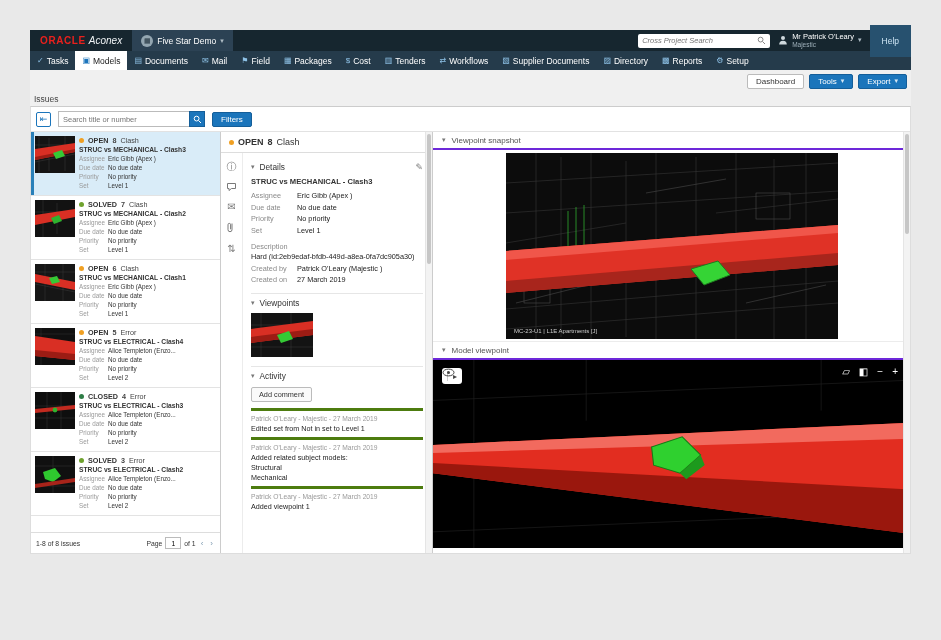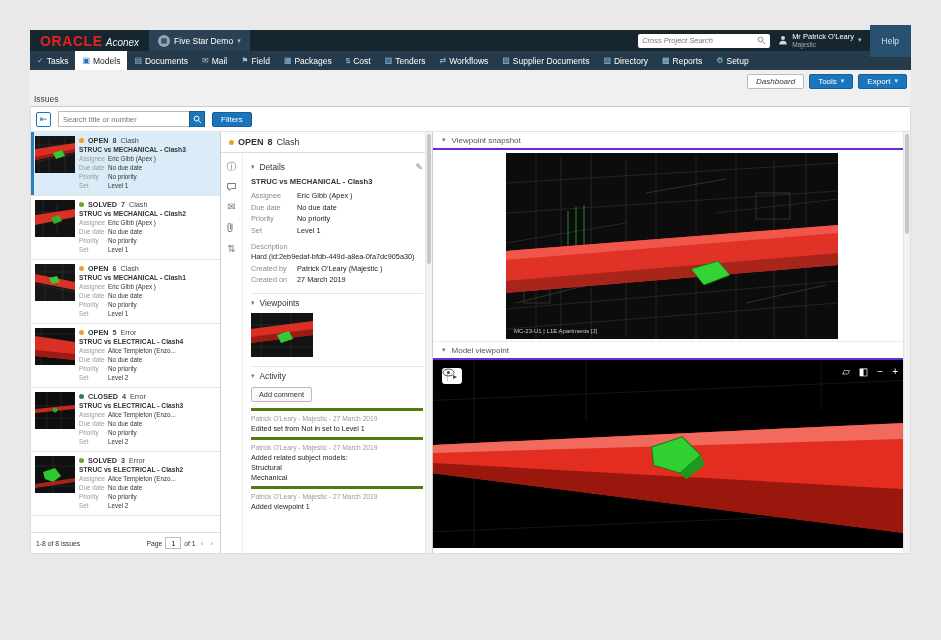--- a/index.html
+++ b/index.html
@@ -3,21 +3,21 @@
 <meta charset="utf-8">
 <style>
   *{margin:0;padding:0;box-sizing:border-box;}
   html,body{width:941px;height:640px;}
   body{background:#e9e9e9;font-family:"Liberation Sans",sans-serif;position:relative;overflow:hidden;color:#333;}
   .app{position:absolute;left:30px;top:30px;width:881px;}
 
   
   .topbar{height:21px;background:#16262f;display:flex;align-items:center;color:#fff;}
   .brand{display:flex;align-items:baseline;gap:3px;padding:0 10px;}
-  .brand .oracle{color:#e8211d;font-weight:bold;font-size:14px;letter-spacing:.6px;}
+  .brand .oracle{color:#e8211d;font-weight:bold;font-size:10px;letter-spacing:.6px;}
   .brand .product{font-size:10px;color:#eef2f4;font-style:italic;}
   .project-selector{height:100%;background:#2c4254;display:flex;align-items:center;gap:4px;padding:0 9px;font-size:8.5px;cursor:pointer;}
   .org-badge{width:12px;height:12px;border-radius:50%;background:#93a6b1;color:#22333f;font-size:7px;display:flex;align-items:center;justify-content:center;}
   .caret{font-size:7px;color:#aebcc4;}
   .topbar-right{margin-left:auto;display:flex;align-items:center;gap:8px;height:100%;padding-right:0;}
   .cps{background:#fff;border-radius:2px;height:14px;width:132px;display:flex;align-items:center;padding:0 4px;gap:2px;}
   .cps input{border:0;outline:0;font-size:7.5px;font-style:italic;color:#777;flex:1;min-width:0;font-family:inherit;}
   .user-chip{display:flex;align-items:center;gap:4px;cursor:pointer;}
   .user-txt{display:flex;flex-direction:column;line-height:1.1;}
   .user-name{font-size:7.5px;color:#fff;}
@@ -27,21 +27,21 @@
   
   .navbar{height:19px;background:#253b4b;display:flex;align-items:stretch;color:#fff;}
   .tab{display:flex;align-items:center;gap:3px;padding:0 7px;font-size:8.5px;cursor:pointer;white-space:nowrap;}
   .tab .tab-icon{font-size:8px;color:#8fc3e8;}
   .tab.active{background:#fff;color:#1a1a1a;}
   .tab.active .tab-icon{color:#1c75bc;}
 
   
   .actions-row{height:22px;background:#f0f0f0;display:flex;align-items:center;justify-content:flex-end;gap:5px;padding:0 4px;}
   .btn{font-size:8px;border-radius:2px;padding:2px 8px;display:inline-flex;align-items:center;gap:4px;cursor:pointer;}
-  .btn-white{background:#fff;border:1px solid #bbb;color:#333;font-style:italic;}
+  .btn-white{background:#fff;border:1px solid #bbb;color:#333;}
   .btn-blue{background:#1b75bb;border:1px solid #145e99;color:#fff;}
   .btn .caret{color:#d5e7f5;}
   .context-row{height:14px;background:#f0f0f0;display:flex;align-items:center;padding:0 4px;font-size:8.5px;color:#444;}
 
   
   .content{background:#fff;border:1px solid #ddd;border-top:1px solid #ccc;}
   .search-row{height:25px;display:flex;align-items:center;padding:0 5px;gap:7px;border-bottom:1px solid #e2e2e2;}
   .collapse-btn{width:15px;height:15px;border:1px solid #1b75bb;color:#1b75bb;border-radius:2px;font-size:9px;display:flex;align-items:center;justify-content:center;cursor:pointer;}
   .search-group{display:flex;align-items:stretch;height:16px;}
   .search-group input{width:131px;border:1px solid #bbb;border-right:0;font-size:7.5px;padding:0 4px;outline:0;color:#555;font-family:inherit;}

